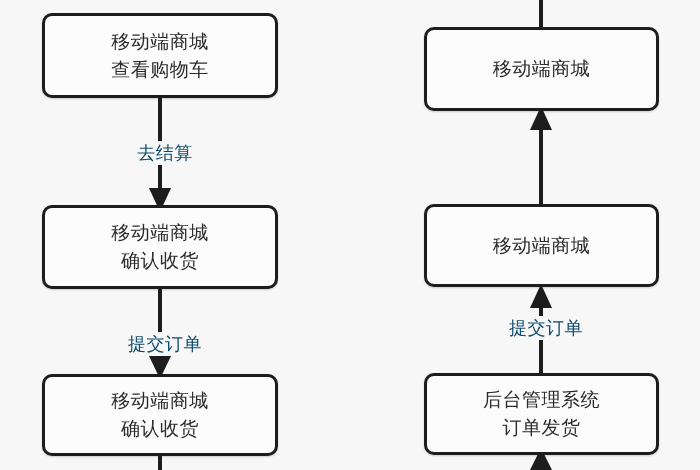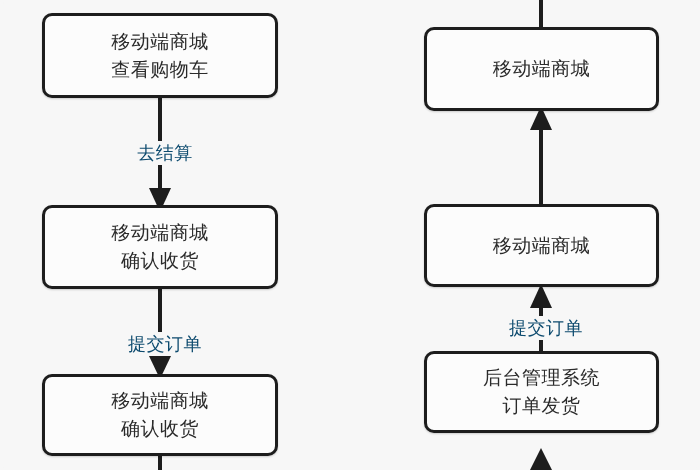--- a/index.html
+++ b/index.html
@@ -127,21 +127,21 @@
   </div>
 
   <div class="node" style="left:424px; top:27px; width:235px; height:84px;">
     <span class="line1">移动端商城</span>
   </div>
 
   <div class="node" style="left:424px; top:204px; width:235px; height:83px;">
     <span class="line1">移动端商城</span>
   </div>
 
-  <div class="node" style="left:424px; top:351px; width:235px; height:82px;">
+  <div class="node" style="left:424px; top:373px; width:235px; height:82px;">
     <span class="line1">后台管理系统</span>
     <span class="line2">订单发货</span>
   </div>
 
   <div class="edge-label" style="left:105px; top:141px; width:110px;">去结算</div>
 
   <div class="edge-label" style="left:105px; top:316px; width:110px;margin-top:16px;">提交订单</div>
 
 
   <div class="edge-label" style="left:486px; top:316px; width:110px;">提交订单</div>

